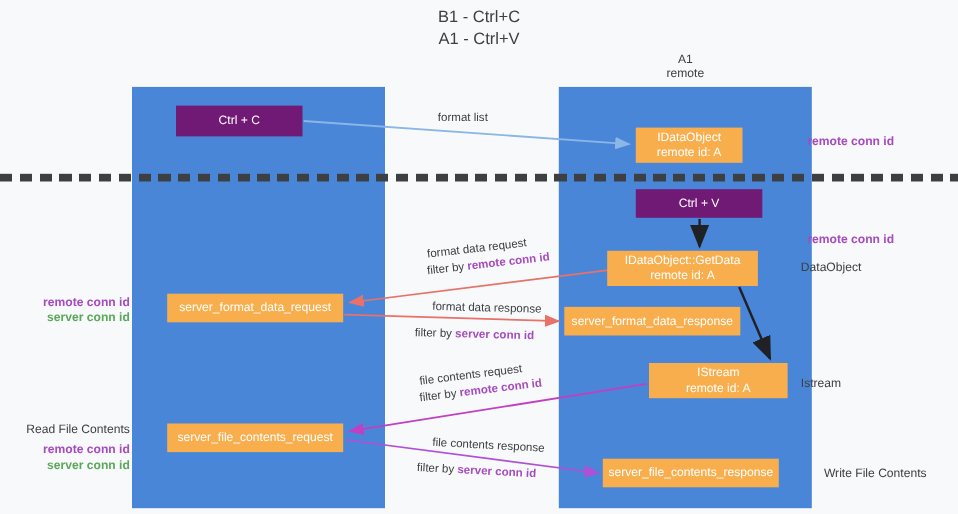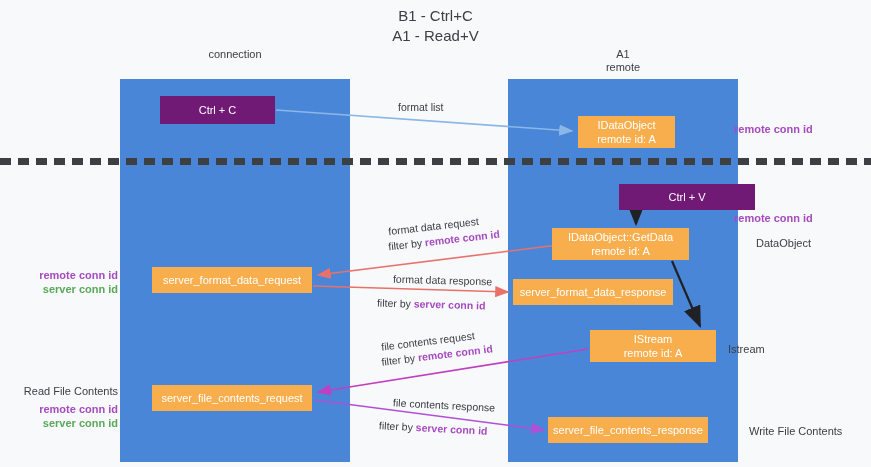--- a/index.html
+++ b/index.html
@@ -46,36 +46,36 @@
     display:flex;flex-direction:column;
     align-items:center;justify-content:center;
     color:#ffffff;font-size:11px;line-height:14px;text-align:center;
     padding:2px 4px;
   }
   .box.green{background:#701a75;}
   .box.orange{background:#f9ae4d;}
 
   #box-ctrlc{left:160px;top:96px;width:115px;height:28px;}
   #box-idataobject{left:578px;top:116px;width:97px;height:32px;}
-  #box-ctrlv{left:578px;top:184px;width:136px;height:26px;margin-left:41px;}
+  #box-ctrlv{left:578px;top:172px;width:115px;height:26px;}
   #box-getdata{left:552px;top:228px;width:137px;height:32px;}
   #box-sfdreq{left:152px;top:267px;width:160px;height:26px;}
   #box-sfdresp{left:513px;top:279px;width:160px;height:26px;}
   #box-istream{left:590px;top:330px;width:126px;height:32px;}
   #box-sfcreq{left:152px;top:385px;width:160px;height:26px;}
   #box-sfcresp{left:548px;top:417px;width:160px;height:26px;}
 
   
   .side{font-size:11px;line-height:14px;color:#3c4043;}
   .purple{color:#a64bbf;font-weight:bold;}
   .green-txt{color:#5aa85a;font-weight:bold;}
 
   #ann-remote-1{left:734px;top:122px;}
   #ann-remote-2{left:734px;top:211px;}
-  #ann-dataobject{left:756px;top:236px;}
+  #ann-dataobject{left:728px;top:236px;}
   #ann-istream{left:728px;top:342px;}
   #ann-write{left:749px;top:424px;}
 
   #ann-left-1{left:22px;top:268px;text-align:right;width:96px;}
   #ann-left-2{left:18px;top:384px;text-align:right;width:100px;}
   #ann-left-2 .head{color:#3c4043;font-weight:normal;}
 
   
   .edge-lab{
     font-size:10.5px;line-height:14px;color:#3c4043;white-space:nowrap;
@@ -99,25 +99,24 @@
 </head>
 <body>
 
 <div id="canvas">
 
   <div class="abs lane" id="lane-left"></div>
   <div class="abs lane" id="lane-right"></div>
 
   <div class="abs" id="title">
     <div>B1 - Ctrl+C</div>
-    <div>A1 - Read+V</div>
+    <div>A1 - Ctrl+V</div>
   </div>
 
   <div class="abs col-head" id="head-b1">
-    <div>connection</div>
   </div>
   <div class="abs col-head" id="head-a1">
     <div>A1</div>
     <div>remote</div>
   </div>
 
   <svg id="wires">
     <defs>
       <marker id="ah-blue" markerWidth="9" markerHeight="7" refX="8" refY="3.5" orient="auto">
         <polygon points="0,0 9,3.5 0,7" fill="#8ab6e8"></polygon>

